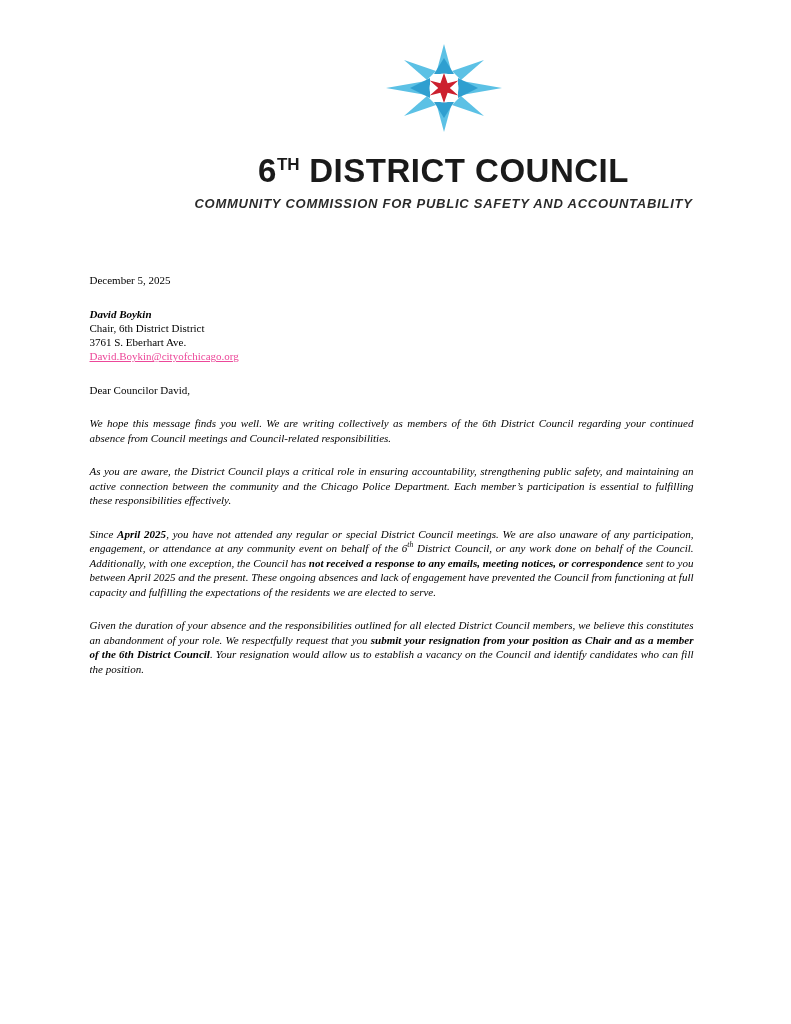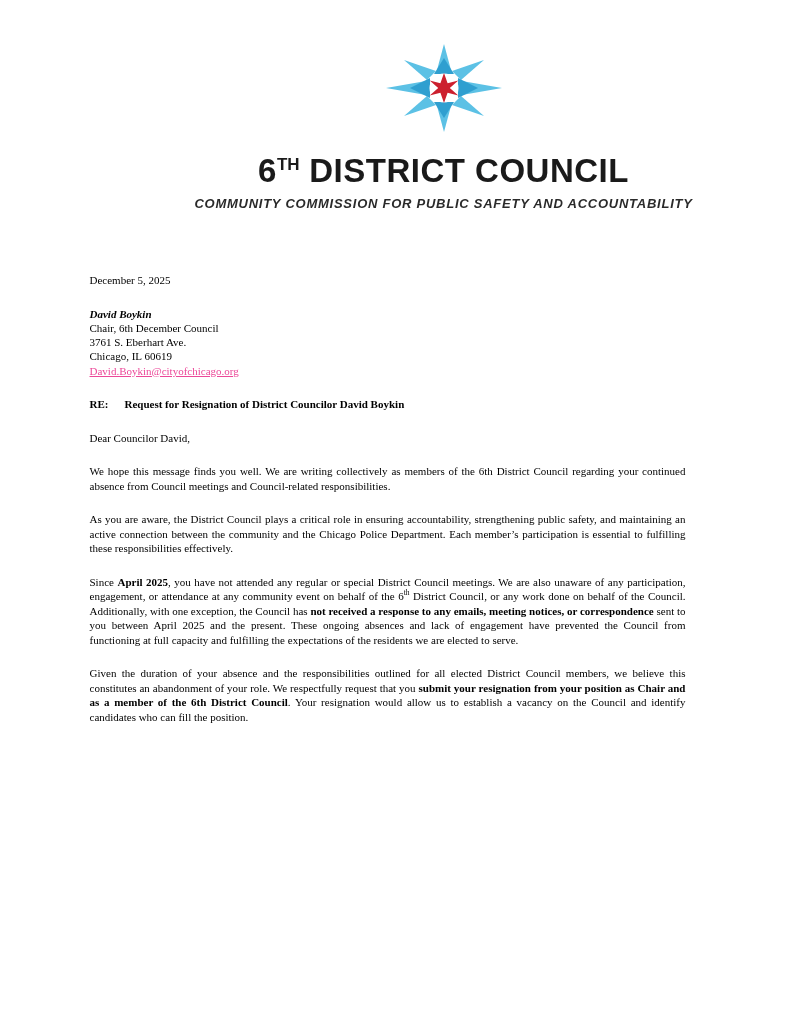--- a/index.html
+++ b/index.html
@@ -87,22 +87,23 @@
     margin-top: 19px;
     font-weight: bold;
   }
   .re-line .re-label {
     margin-right: 16px;
   }
   .salutation {
     margin-top: 19px;
   }
   p.para {
-    margin: 19px 16px 0 0;
+    margin: 19px 8px 0 0;
     text-align: justify;
+    font-style: italic;
   }
   b, strong { font-weight: bold; }
   sup { font-size: 0.68em; vertical-align: super; line-height: 0; }
 </style>
 </head>
 <body>
 
 <div class="page">
 
   <div class="letterhead">
@@ -146,28 +147,24 @@
       <span>DISTRICT COUNCIL</span>
     </div>
     <div class="org-sub">COMMUNITY COMMISSION FOR PUBLIC SAFETY AND ACCOUNTABILITY</div>
   </div>
 
   <div class="content">
 
     <div class="date">December 5, 2025</div>
 
     <div class="addr-line addr-name">David Boykin</div>
-    <div class="addr-line">Chair, 6th December Council</div>
+    <div class="addr-line">Chair, 6th District District</div>
     <div class="addr-line">3761 S. Eberhart Ave.</div>
-    <div class="addr-line">Chicago, IL 60619</div>
     <div class="addr-line"><a class="addr-email" href="#">David.Boykin@cityofchicago.org</a></div>
 
-    <div class="re-line">
-      <span class="re-label">RE:</span><span>Request for Resignation of District Councilor David Boykin</span>
-    </div>
 
     <div class="salutation">Dear Councilor David,</div>
 
     <p class="para">We hope this message finds you well. We are writing collectively as members of the 6th District Council regarding your continued absence from Council meetings and Council-related responsibilities.</p>
 
     <p class="para">As you are aware, the District Council plays a critical role in ensuring accountability, strengthening public safety, and maintaining an active connection between the community and the Chicago Police Department. Each member’s participation is essential to fulfilling these responsibilities effectively.</p>
 
     <p class="para">
       <span>Since </span><b>April 2025</b><span>, you have not attended any regular or special District Council meetings. We are also unaware of any participation, engagement, or attendance at any community event on behalf of the 6</span><sup>th</sup><span> District Council, or any work done on behalf of the Council. Additionally, with one exception, the Council has </span><b>not received a response to any emails, meeting notices, or correspondence</b><span> sent to you between April 2025 and the present. These ongoing absences and lack of engagement have prevented the Council from functioning at full capacity and fulfilling the expectations of the residents we are elected to serve.</span>
     </p>

